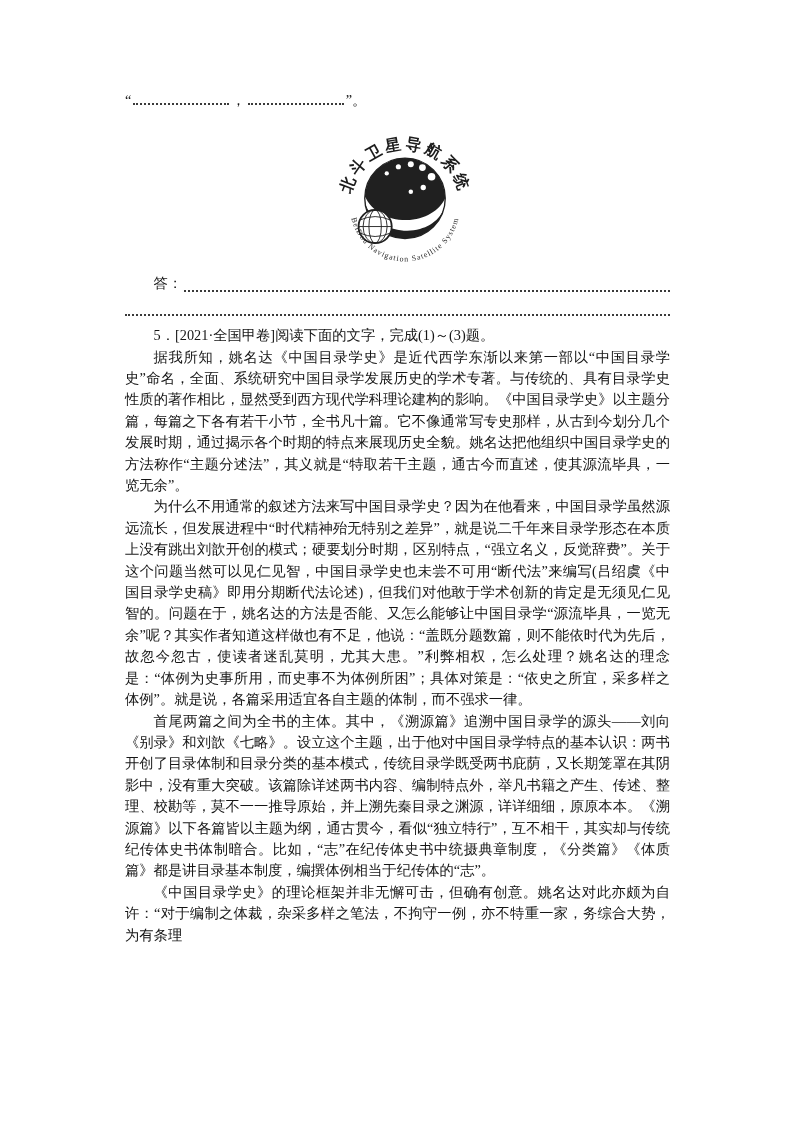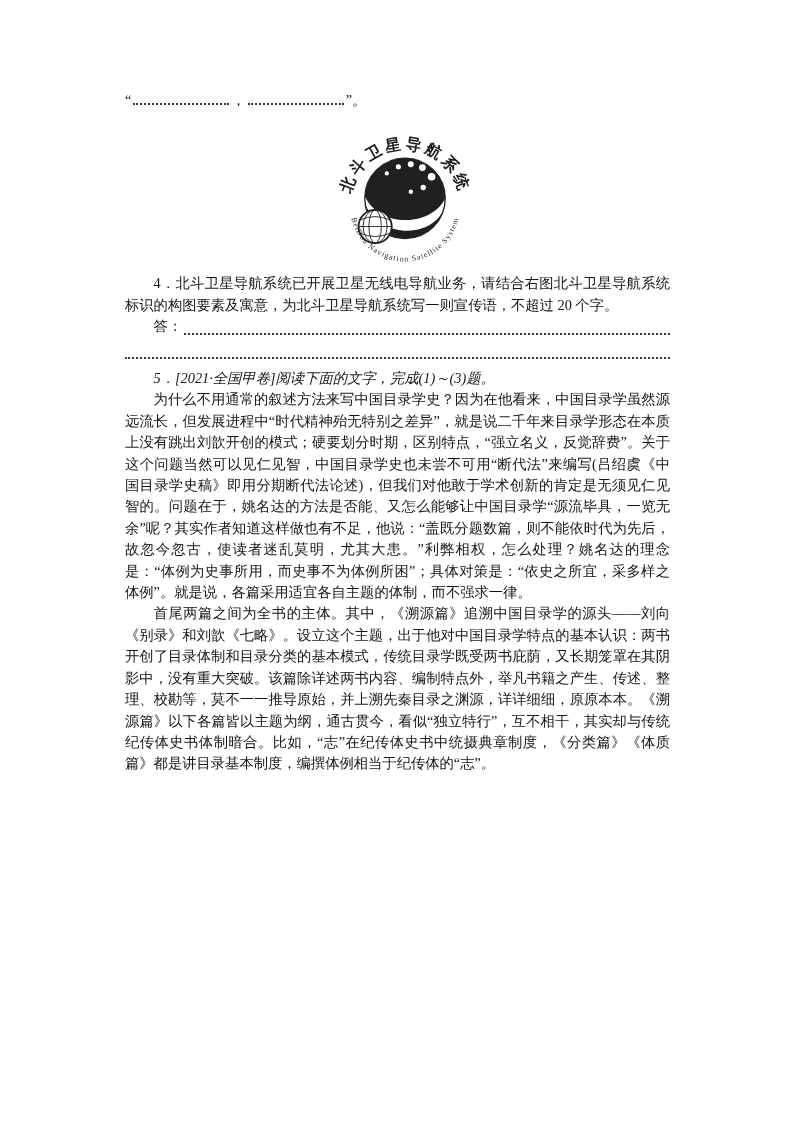--- a/index.html
+++ b/index.html
@@ -43,21 +43,21 @@
     flex:1;
     border-bottom:2px dotted #3a3a3a;
     margin:0 0 3px 2px;
   }
   .dotrow{
     height:21.4px;
     box-sizing:border-box;
     border-bottom:2px dotted #3a3a3a;
     margin-bottom:4px;
   }
-  .q5{margin-top:9px;font-style:italic;}
+  .q5{margin-top:9px;}
 </style>
 </head>
 <body>
 
 <div class="page">
 
   <p class="quote-line"><span>“</span><span class="dots"></span><span>，</span><span class="dots"></span><span>”。</span></p>
 
   <div class="logo-wrap">
     <svg width="166" height="140" viewBox="0 0 200 168">
@@ -99,26 +99,27 @@
         <path d="M 44.3,122 L 83.7,122" stroke-width="1.1"></path>
         <path d="M 46,130 Q 64,138 82,130" stroke-width="1.1"></path>
       </g>
 
       <text class="arc-en">
         <textPath href="#arcBottom" startOffset="50%" text-anchor="middle">BeiDou Navigation Satellite System</textPath>
       </text>
     </svg>
   </div>
 
-  <p class="para"><span>4．</span><span>北斗卫星导航系统已开展卫星无线电导航业务，请结合右图北斗卫星导航系统标识的构图要素及寓意，为北斗卫星导航系统写一则宣传语，不超过 20 个字。</span></p>
 
   <div class="answer-line">
     <span class="label">答：</span>
     <span class="dotfill"></span>
   </div>
   <div class="dotrow"></div>
 
   <p class="para q5"><span>5．</span><span>[2021·全国甲卷]</span><span>阅读下面的文字，完成(1)～(3)题。</span></p>
 
+  <p class="para">据我所知，姚名达《中国目录学史》是近代西学东渐以来第一部以“中国目录学史”命名，全面、系统研究中国目录学发展历史的学术专著。与传统的、具有目录学史性质的著作相比，显然受到西方现代学科理论建构的影响。《中国目录学史》以主题分篇，每篇之下各有若干小节，全书凡十篇。它不像通常写专史那样，从古到今划分几个发展时期，通过揭示各个时期的特点来展现历史全貌。姚名达把他组织中国目录学史的方法称作“主题分述法”，其义就是“特取若干主题，通古今而直述，使其源流毕具，一览无余”。</p>
   <p class="para">为什么不用通常的叙述方法来写中国目录学史？因为在他看来，中国目录学虽然源远流长，但发展进程中“时代精神殆无特别之差异”，就是说二千年来目录学形态在本质上没有跳出刘歆开创的模式；硬要划分时期，区别特点，“强立名义，反觉辞费”。关于这个问题当然可以见仁见智，中国目录学史也未尝不可用“断代法”来编写(吕绍虞《中国目录学史稿》即用分期断代法论述)，但我们对他敢于学术创新的肯定是无须见仁见智的。问题在于，姚名达的方法是否能、又怎么能够让中国目录学“源流毕具，一览无余”呢？其实作者知道这样做也有不足，他说：“盖既分题数篇，则不能依时代为先后，故忽今忽古，使读者迷乱莫明，尤其大患。”利弊相权，怎么处理？姚名达的理念是：“体例为史事所用，而史事不为体例所困”；具体对策是：“依史之所宜，采多样之体例”。就是说，各篇采用适宜各自主题的体制，而不强求一律。</p>
   <p class="para">首尾两篇之间为全书的主体。其中，《溯源篇》追溯中国目录学的源头——刘向《别录》和刘歆《七略》。设立这个主题，出于他对中国目录学特点的基本认识：两书开创了目录体制和目录分类的基本模式，传统目录学既受两书庇荫，又长期笼罩在其阴影中，没有重大突破。该篇除详述两书内容、编制特点外，举凡书籍之产生、传述、整理、校勘等，莫不一一推导原始，并上溯先秦目录之渊源，详详细细，原原本本。《溯源篇》以下各篇皆以主题为纲，通古贯今，看似“独立特行”，互不相干，其实却与传统纪传体史书体制暗合。比如，“志”在纪传体史书中统摄典章制度，《分类篇》《体质篇》都是讲目录基本制度，编撰体例相当于纪传体的“志”。</p>
+  <p class="para">《中国目录学史》的理论框架并非无懈可击，但确有创意。姚名达对此亦颇为自许：“对于编制之体裁，杂采多样之笔法，不拘守一例，亦不特重一家，务综合大势，为有条理</p>
 
 </div>
 
 </body></html>

